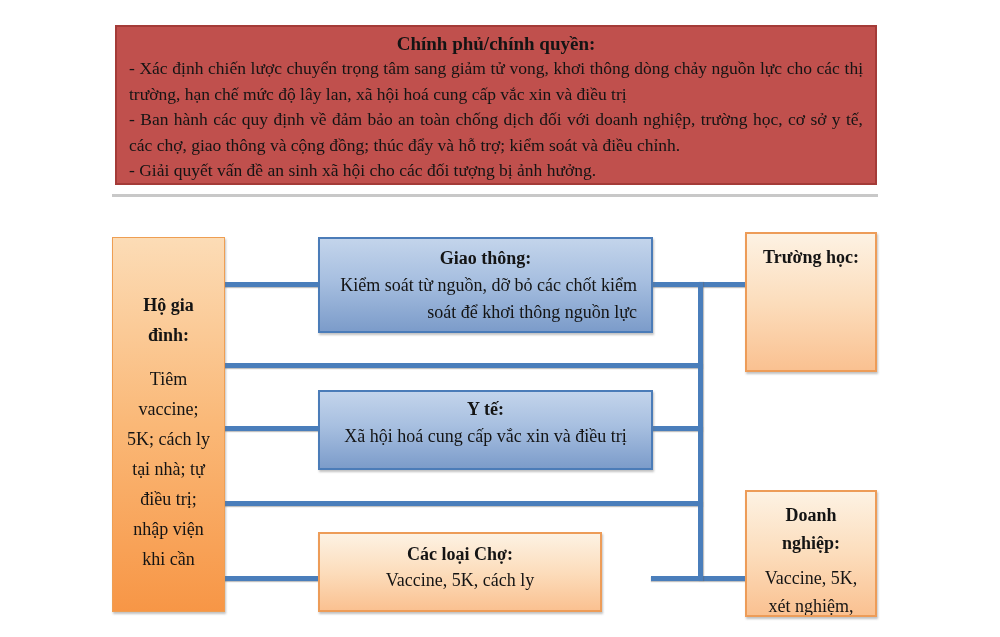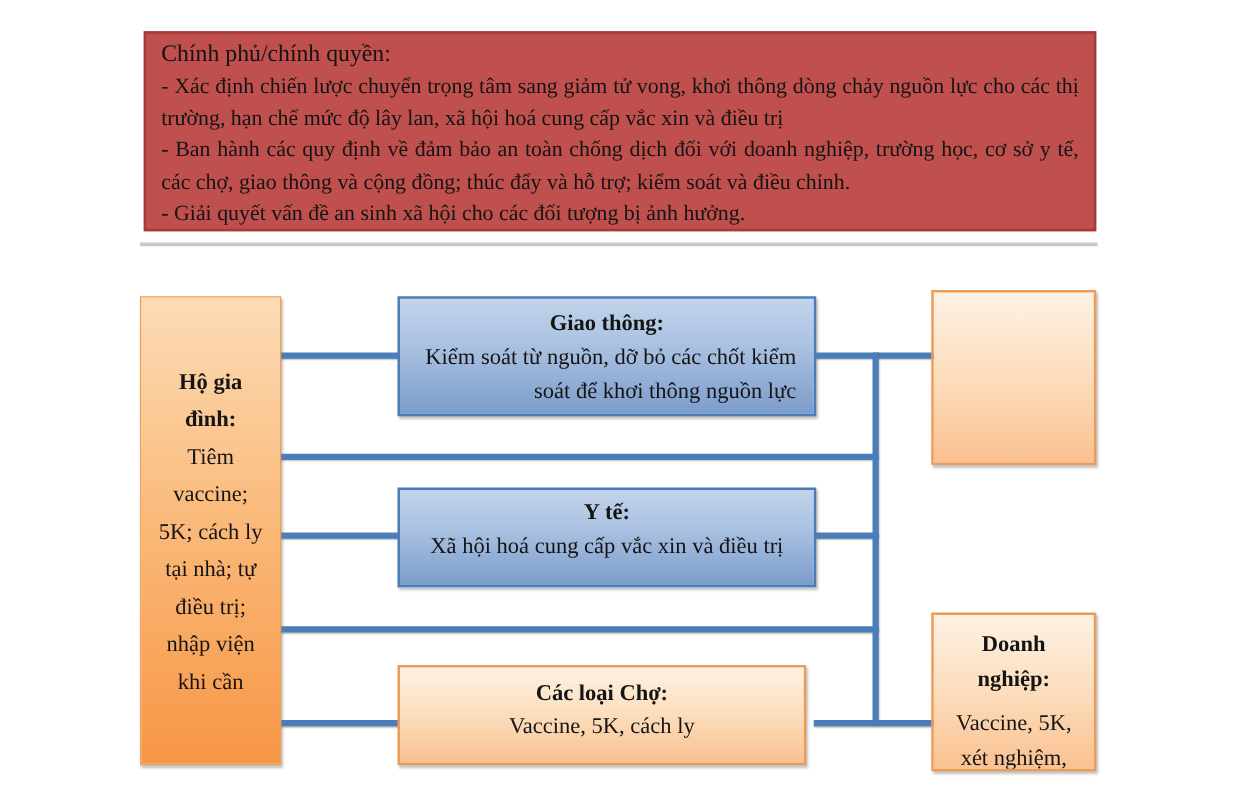--- a/index.html
+++ b/index.html
@@ -8,56 +8,56 @@
     font-family:"Liberation Serif","DejaVu Serif",serif;color:#141414;
   }
   .canvas{position:absolute;left:0;top:0;width:1000px;height:637px;}
 
   
   .gov-box{
     position:absolute;left:115px;top:25px;width:762px;height:160px;
     box-sizing:border-box;background:#C0504D;border:2px solid #A43B38;
     padding:4px 12px 0;overflow:hidden;
   }
-  .gov-title{font-weight:normal;font-size:19px;line-height:25px;}
+  .gov-title{text-align:center;font-weight:bold;font-size:19px;line-height:25px;}
   .gov-item{margin:0;font-size:17.5px;line-height:25.5px;text-align:justify;}
 
   .divider{position:absolute;left:112px;top:194px;width:766px;height:3px;background:#C8C8C8;}
 
   
   .node{position:absolute;box-sizing:border-box;z-index:2;overflow:hidden;
         box-shadow:1px 2px 2px rgba(120,120,120,0.45);}
   .node-title{font-weight:bold;text-align:center;}
 
   
   .household{
     left:112px;top:237px;width:113px;height:375px;
     background:linear-gradient(180deg,#FCDCB6 0%,#FAB877 50%,#F79646 100%);
     border:1px solid #EE9E53;padding:52px 11px 0;text-align:center;
     font-size:18px;line-height:30px;
   }
-  .household .node-body{}
+  .household .node-body{margin-top:14px;}
 
   
   .blue-node{
     left:318px;width:335px;
     background:linear-gradient(180deg,#C3D4EB 0%,#A7BFE0 45%,#7C9CCA 100%);
     border:2px solid #4B7CB8;font-size:18px;line-height:27px;
   }
   .transport{top:237px;height:96px;padding:6px 14px 0;}
   .transport .node-body{text-align:right;}
   .health{top:390px;height:80px;padding:4px 14px 0;}
   .health .node-body{text-align:center;}
 
   
   .orange-light{
     background:linear-gradient(180deg,#FDF2E3 0%,#FCDDBC 50%,#FAC191 100%);
     border:2px solid #ED9C58;
   }
-  .market{left:318px;top:532px;width:327px;height:80px;
+  .market{left:318px;top:532px;width:284px;height:80px;
     font-size:18px;line-height:26px;padding:7px 10px 0;text-align:center;}
   .market .node-body{}
   .school{left:745px;top:232px;width:132px;height:140px;
     font-size:18px;line-height:28px;padding:9px 8px 0;text-align:center;}
   .school .node-body{margin-top:9px;}
   .business{left:745px;top:490px;width:132px;height:127px;
     font-size:18px;line-height:28px;padding:9px 12px 0;text-align:center;}
   .business .node-body{margin-top:7px;}
 
   
@@ -113,20 +113,21 @@
     <div class="node-title">Y tế:</div>
     <div class="node-body">Xã hội hoá cung cấp vắc xin và điều trị</div>
   </div>
 
   <div class="node orange-light market">
     <div class="node-title">Các loại Chợ:</div>
     <div class="node-body">Vaccine, 5K, cách ly</div>
   </div>
 
   <div class="node orange-light school">
+    <div class="node-title">Trường học:</div>
   </div>
 
   <div class="node orange-light business">
     <div class="node-title">Doanh nghiệp:</div>
     <div class="node-body">Vaccine, 5K, xét nghiệm,</div>
   </div>
 
 </div>
 
 </body></html>

